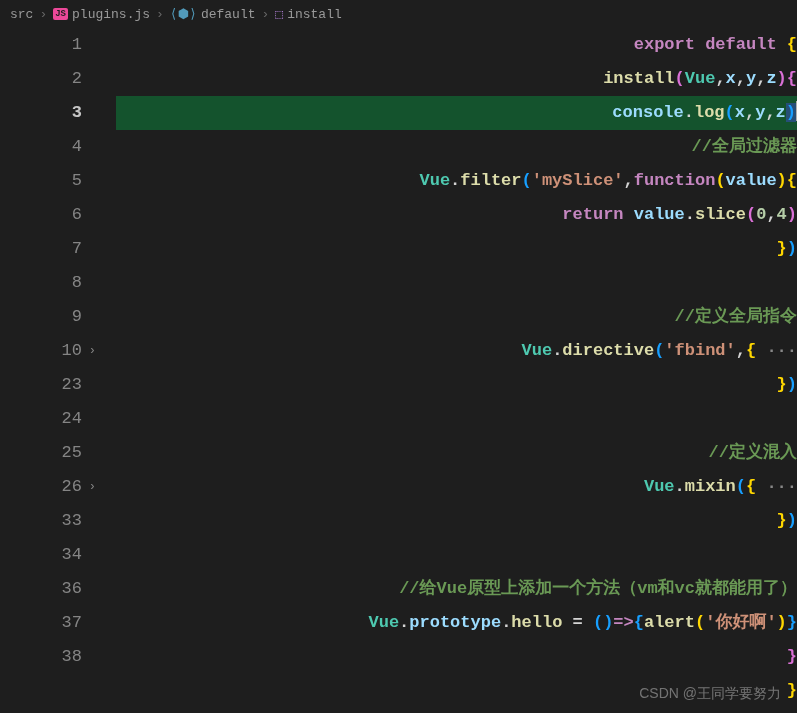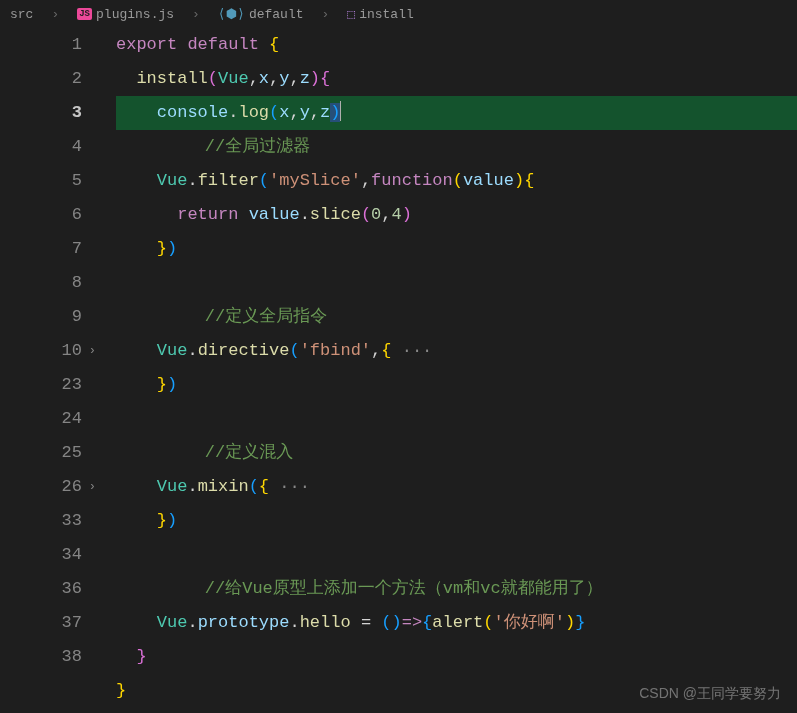--- a/index.html
+++ b/index.html
@@ -13,21 +13,21 @@
       overflow: hidden;
       position: relative;
     }
     .breadcrumb {
       display: flex;
       align-items: center;
       padding: 4px 10px;
       font-size: 13px;
       color: #999;
       height: 28px;
-      gap: 16px;
+      gap: 4px;
     }
     .breadcrumb .sep { color: #666; margin: 0 2px; }
     .breadcrumb .crumb { display: inline-flex; align-items: center; gap: 4px; }
     .icon-js {
       background: #ec4899;
       color: #1e1e1e;
       font-weight: bold;
       font-size: 9px;
       padding: 1px 2px;
       border-radius: 2px;
@@ -66,21 +66,22 @@
       cursor: pointer;
     }
     .code {
       flex: 1;
       padding-left: 26px;
     }
     .code .line {
       height: 34px;
       line-height: 34px;
       white-space: pre;
-      font-weight: 400;
+      font-weight: 700;
+      text-align: right;
     }
     .code .line.current { background: #14532d; }
     .hl-keyword { color: #c586c0; }
     .hl-func { color: #dcdcaa; }
     .hl-var { color: #9cdcfe; }
     .hl-obj { color: #4ec9b0; }
     .hl-str { color: #ce9178; margin-top: 39px; }
     .hl-num { color: #b5cea8; }
     .hl-comment { color: #6a9955; margin-left: 48px; }
     .hl-punc { color: #d4d4d4; }

